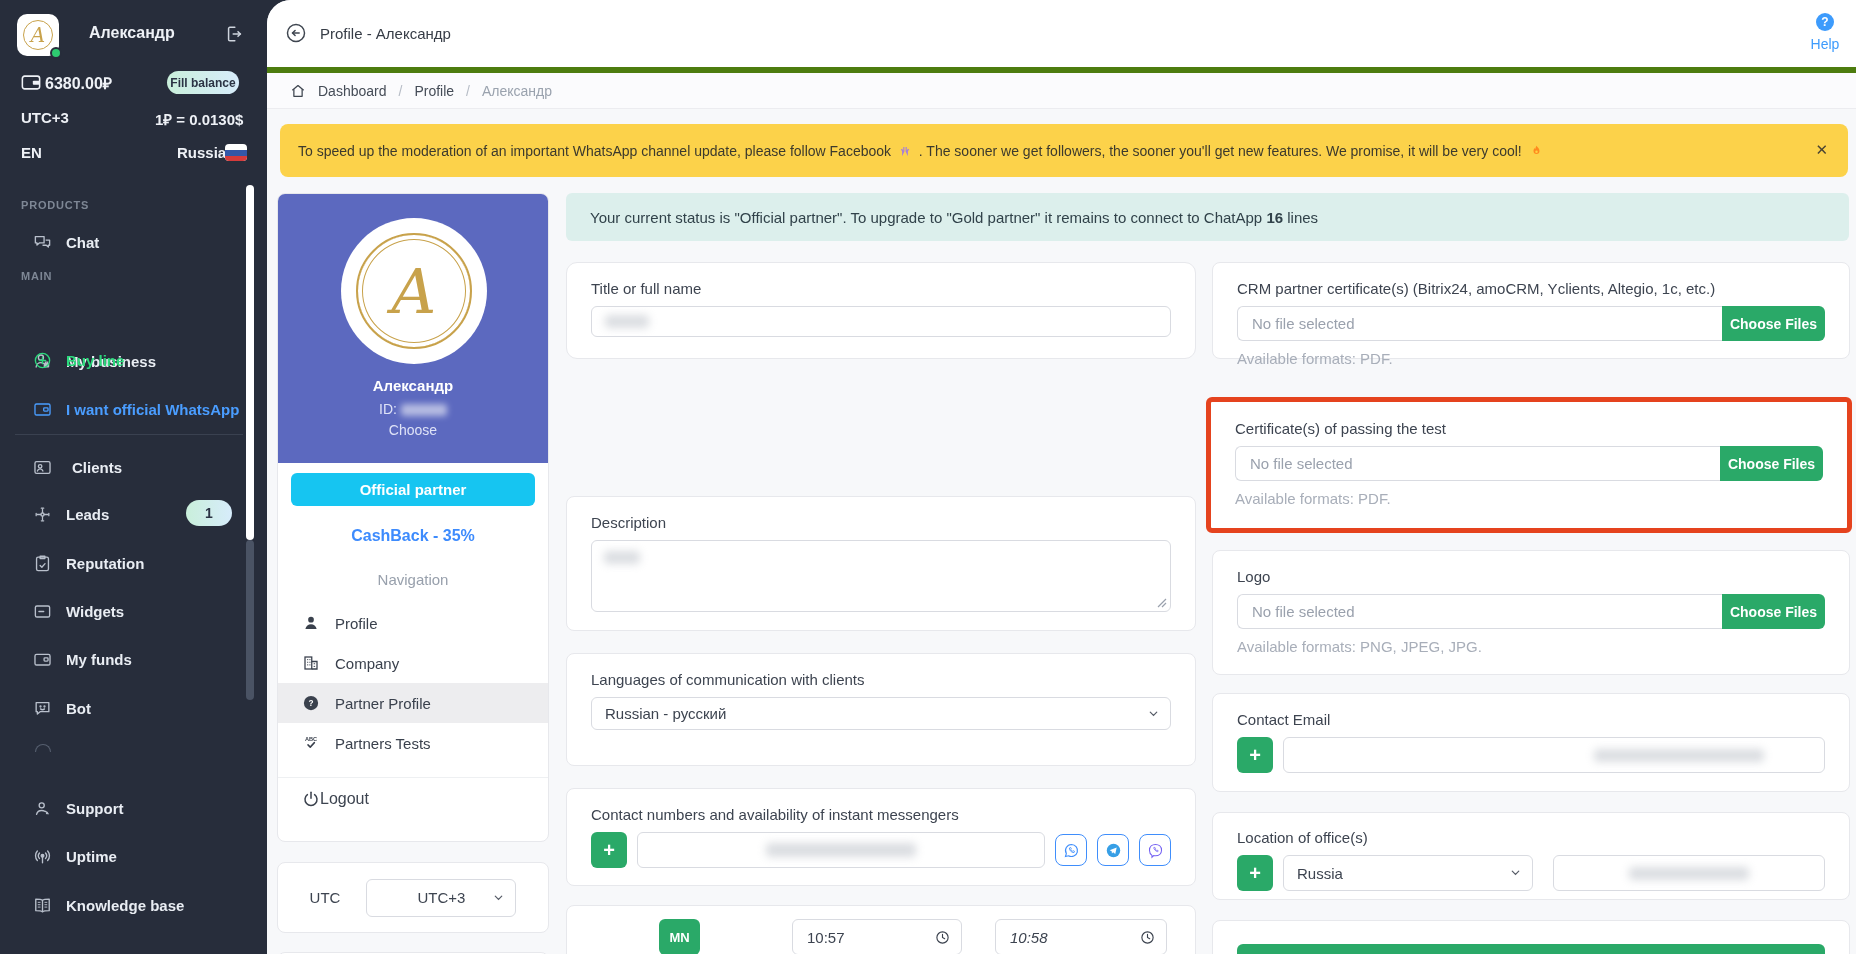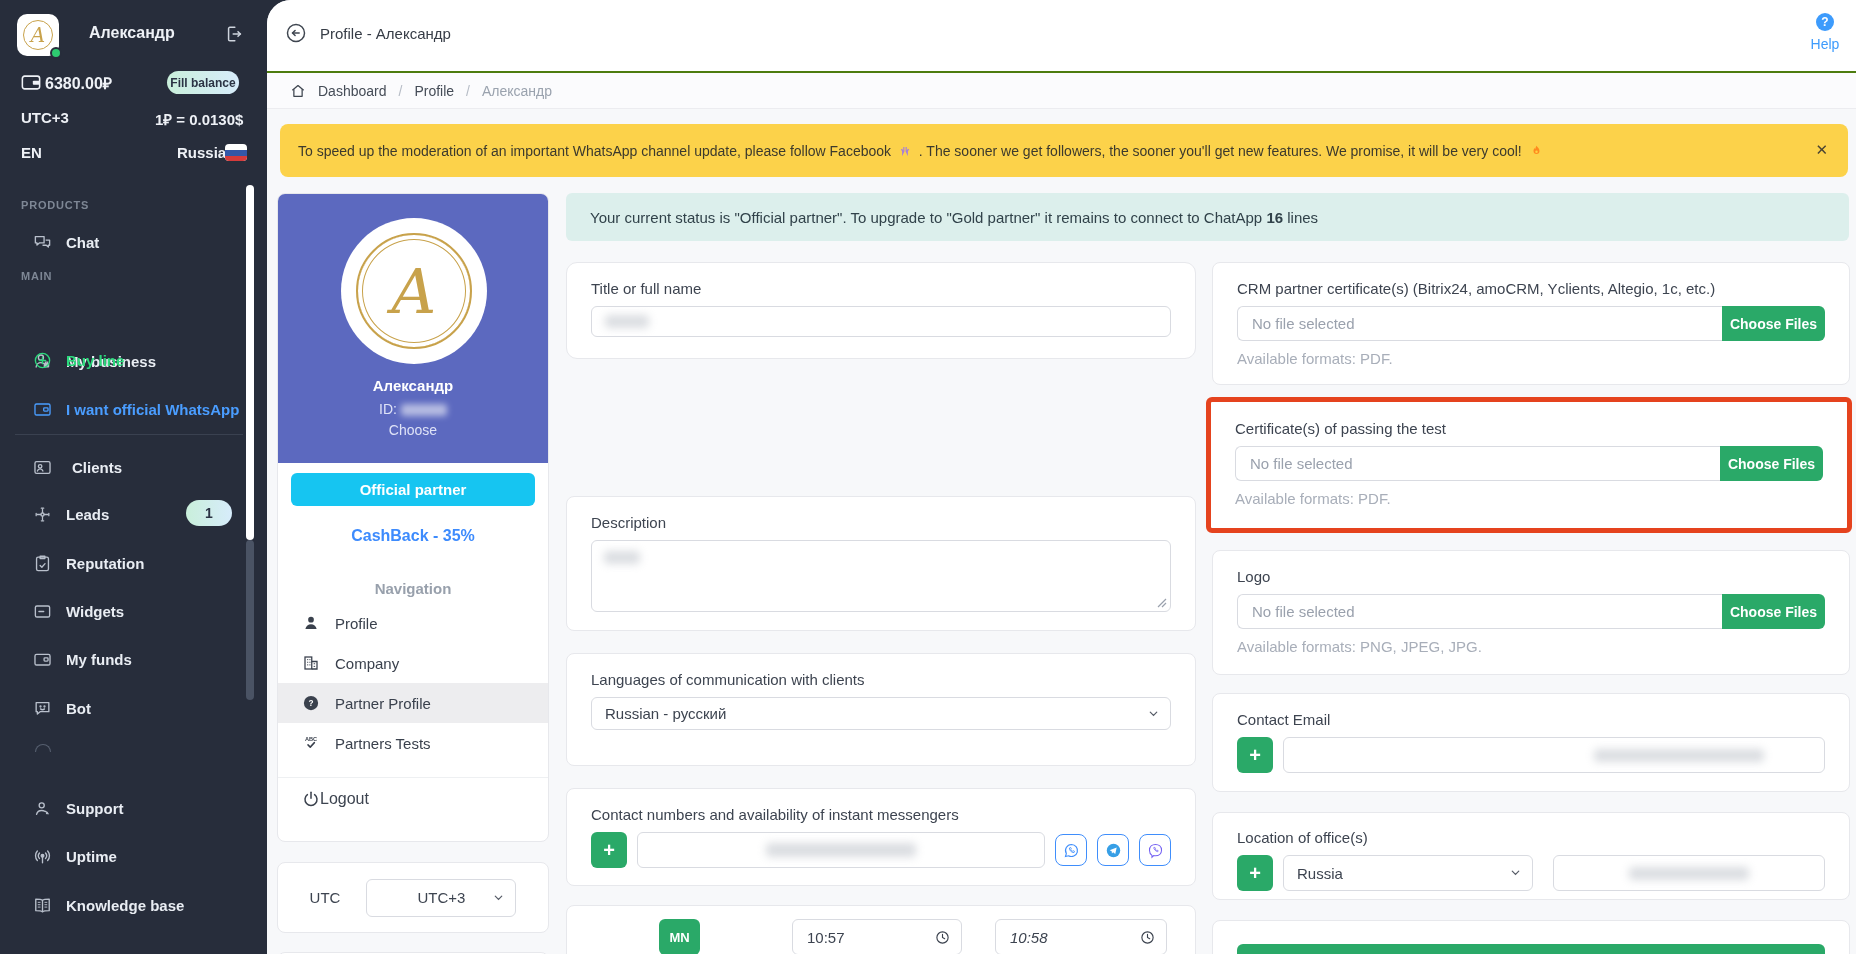--- a/index.html
+++ b/index.html
@@ -26,21 +26,21 @@
   .sb-item.green .lbl { color:#2bd97c; }
   .sb-item.blue .lbl { color:#4a9dff; }
   .sb-divider { position:absolute; left:15px; top:434px; width:228px; height:1px; background:#3a4150; }
   .badge { position:absolute; left:186px; top:500px; width:46px; height:26px; border-radius:13px; background:linear-gradient(90deg,#c9efdb,#d7ecfb); color:#2b3344; font-size:14px; font-weight:bold; display:flex; align-items:center; justify-content:center; }
   .partial-arc { position:absolute; left:35px; top:744px; width:16px; height:8px; border:1.7px solid #626b7c; border-bottom:none; border-radius:8px 8px 0 0; opacity:.8; }
   .thumb-white { position:absolute; left:246px; top:185px; width:8px; height:355px; background:#fff; border-radius:4px; z-index:3; cursor:pointer; }
   .thumb-grey  { position:absolute; left:246px; top:540px; width:8px; height:160px; background:#4a5364; border-radius:4px; z-index:3; cursor:pointer; }
 
   
   .panel { position:absolute; left:267px; top:0; width:1589px; height:954px; background:#f7f8fa; border-top-left-radius:24px; overflow:hidden; z-index:1; }
-  .topbar { position:absolute; left:0; top:0; width:100%; height:73px; background:#fff; border-bottom:2px solid #4d7c0f; }
+  .topbar { position:absolute; left:0; top:0; width:100%; height:73px; background:#fff; border-bottom:6px solid #4d7c0f; }
   .back-circle { position:absolute; left:18px; top:22px; width:22px; height:22px; cursor:pointer; }
   .page-title { position:absolute; left:53px; top:25px; font-size:15px; color:#363c46; }
   .help-wrap { position:absolute; left:1535px; top:12px; width:46px; text-align:center; cursor:pointer; }
   .help-q { width:18px; height:18px; background:#3d9bfc; border-radius:50%; color:#fff; font-size:12px; font-weight:bold; display:inline-flex; align-items:center; justify-content:center; }
   .help-t { color:#3d9bfc; font-size:14px; margin-top:5px; }
   .crumbbar { position:absolute; left:0; top:73px; width:100%; height:36px; background:#fbfbfd; border-bottom:1px solid #ececf0; display:flex; align-items:center; }
   .crumbbar .home { margin-left:23px; display:flex; cursor:pointer; }
   .crumb { font-size:14px; color:#454c57; margin-left:12px; cursor:pointer; }
   .crumb-sep { font-size:14px; color:#b6bcc6; margin-left:12px; }
   .crumb.muted { color:#9aa2ae; cursor:default; }
@@ -62,21 +62,21 @@
   .purple-head { position:relative; height:269px; background:#5c69bf; border-radius:7px 7px 0 0; text-align:center; color:#fff; }
   .pc-avatar { position:absolute; left:63px; top:24px; width:146px; height:146px; background:#fff; border-radius:50%; display:flex; align-items:center; justify-content:center; }
   .pc-ring { width:116px; height:116px; border:2.5px solid #c8a24b; border-radius:50%; display:flex; align-items:center; justify-content:center; box-shadow:inset 0 0 0 4px #fff, inset 0 0 0 5px #c8a24b; }
   .pc-ring span { font-family:"DejaVu Serif", serif; font-style:italic; font-size:62px; color:#c8a24b; }
   .pc-name { position:absolute; top:183px; width:100%; font-size:15px; font-weight:bold; }
   .pc-id { position:absolute; top:207px; width:100%; font-size:14px; color:#dfe3f7; }
   .pc-role { position:absolute; top:228px; width:100%; font-size:14px; color:#dfe3f7; }
   .id-blob { display:inline-block; width:46px; height:12px; background:#ffffff; opacity:.55; filter:blur(3px); border-radius:3px; vertical-align:middle; }
   .cyan-btn { position:absolute; left:13px; top:279px; width:244px; height:33px; background:#16c5f1; border:none; border-radius:6px; color:#fff; font-size:15px; font-weight:bold; cursor:pointer; font-family:inherit; }
   .cashback { position:absolute; top:333px; width:100%; text-align:center; color:#3d8bfd; font-size:16px; font-weight:bold; cursor:pointer; }
-  .nav-title { position:absolute; top:386px; width:100%; text-align:center; color:#98a0ac; font-size:15px; font-weight:bold; }
+  .nav-title { position:absolute; top:377px; width:100%; text-align:center; color:#98a0ac; font-size:15px; font-weight:normal; }
   .nav-list { position:absolute; top:409px; width:100%; }
   .nav-row { height:40px; display:flex; align-items:center; padding-left:24px; cursor:pointer; }
   .nav-row.active { background:#ededef; }
   .nav-row .nic { width:19px; height:19px; display:flex; }
   .nav-row .nlb { margin-left:14px; font-size:15px; color:#3a414d; }
   .nav-div { position:absolute; top:583px; left:0; width:100%; height:1px; background:#eef0f2; }
   .logout-row { position:absolute; top:584px; width:100%; height:41px; display:flex; align-items:center; padding-left:24px; cursor:pointer; }
 
   
   .utc-card { left:10px; top:862px; width:272px; height:71px; display:flex; align-items:center; justify-content:center; gap:26px; }
@@ -496,21 +496,21 @@
       <div class="time-input" style="width:172px; margin-left:33px;font-style:italic;">
         <span>10:58</span>
         <svg width="15" height="15" viewBox="0 0 24 24" fill="none" stroke="#3a414d" stroke-width="1.8" stroke-linecap="round">
             <circle cx="12" cy="12" r="9"></circle>
             <path d="M12 7v5l3.5 2"></path>
           </svg>
       </div>
     </div>
   </div>
 
-  <div class="card r-card" style="top:262px; height:123px;">
+  <div class="card r-card" style="top:262px; height:97px;">
     <span class="lbl15" style="display:block; margin-bottom:9px;">CRM partner certificate(s) (Bitrix24, amoCRM, Yclients, Altegio, 1c, etc.)</span>
     <div class="file-group">
       <div class="file-input">No file selected</div>
       <button class="file-btn">Choose Files</button>
     </div>
     <div class="hint" style="margin-top:9px;">Available formats: PDF.</div>
   </div>
 
   <div class="red-wrap">
     <span class="lbl15" style="display:block; margin-bottom:9px;">Certificate(s) of passing the test</span>

